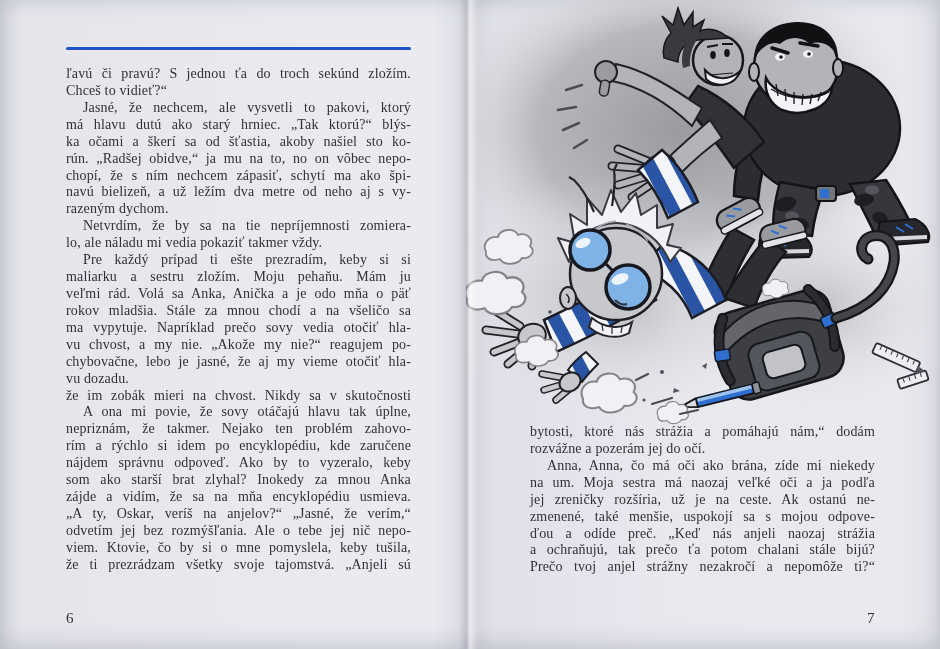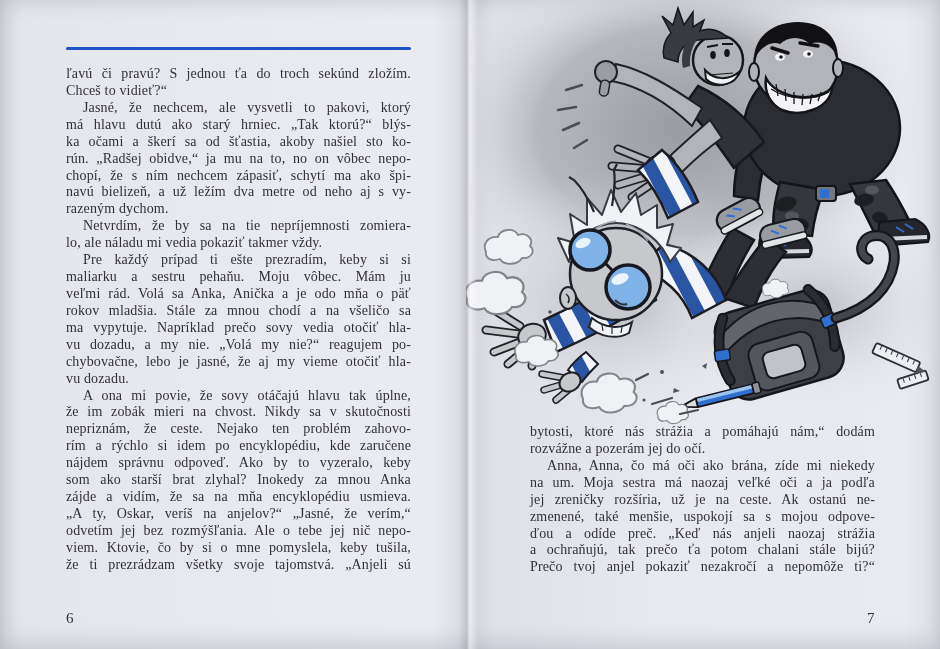--- a/index.html
+++ b/index.html
@@ -63,30 +63,30 @@
         <div class="line ind">Jasné, že nechcem, ale vysvetli to pakovi, ktorý</div>
         <div class="line">má hlavu dutú ako starý hrniec. „Tak ktorú?“ blýs-</div>
         <div class="line">ka očami a škerí sa od šťastia, akoby našiel sto ko-</div>
         <div class="line">rún. „Radšej obidve,“ ja mu na to, no on vôbec nepo-</div>
         <div class="line">chopí, že s ním nechcem zápasiť, schytí ma ako špi-</div>
         <div class="line">navú bielizeň, a už ležím dva metre od neho aj s vy-</div>
         <div class="line end">razeným dychom.</div>
         <div class="line ind">Netvrdím, že by sa na tie nepríjemnosti zomiera-</div>
         <div class="line end">lo, ale náladu mi vedia pokaziť takmer vždy.</div>
         <div class="line ind">Pre každý prípad ti ešte prezradím, keby si si</div>
-        <div class="line">maliarku a sestru pehaňu. Moju vôbec. Mám ju</div>
+        <div class="line">maliarku a sestru zložím. Moju pehaňu. Mám ju</div>
         <div class="line">veľmi rád. Volá sa Anka, Anička a je odo mňa o päť</div>
         <div class="line">rokov mladšia. Stále za mnou chodí a na všeličo sa</div>
         <div class="line">ma vypytuje. Napríklad prečo sovy vedia otočiť hla-</div>
-        <div class="line">vu dozadu, a my nie. „Volá my nie?“ reagujem po-</div>
+        <div class="line">vu chvost, a my nie. „Akože my nie?“ reagujem po-</div>
         <div class="line">chybovačne, lebo je jasné, že aj my vieme otočiť hla-</div>
         <div class="line end">vu dozadu.</div>
+        <div class="line">že im zobák mieri na chvost. Nikdy sa v skutočnosti</div>
         <div class="line ind">A ona mi povie, že sovy otáčajú hlavu tak úplne,</div>
-        <div class="line">že im zobák mieri na chvost. Nikdy sa v skutočnosti</div>
-        <div class="line">nepriznám, že ceste. Nejako ten problém zahovo-</div>
+        <div class="line">nepriznám, že takmer. Nejako ten problém zahovo-</div>
         <div class="line">rím a rýchlo si idem po encyklopédiu, kde zaručene</div>
         <div class="line">nájdem správnu odpoveď. Ako by to vyzeralo, keby</div>
         <div class="line">som ako starší brat zlyhal? Inokedy za mnou Anka</div>
         <div class="line">zájde a vidím, že sa na mňa encyklopédiu usmieva.</div>
         <div class="line">„A ty, Oskar, veríš na anjelov?“ „Jasné, že verím,“</div>
         <div class="line">odvetím jej bez rozmýšľania. Ale o tebe jej nič nepo-</div>
         <div class="line">viem. Ktovie, čo by si o mne pomyslela, keby tušila,</div>
         <div class="line">že ti prezrádzam všetky svoje tajomstvá. „Anjeli sú</div>
       </div>
     <div class="pagenum pn-left">6</div>
@@ -324,19 +324,19 @@
 
     <div class="tb tb-right">
         <div class="line">bytosti, ktoré nás strážia a pomáhajú nám,“ dodám</div>
         <div class="line end">rozvážne a pozerám jej do očí.</div>
         <div class="line ind">Anna, Anna, čo má oči ako brána, zíde mi niekedy</div>
         <div class="line">na um. Moja sestra má naozaj veľké oči a ja podľa</div>
         <div class="line">jej zreničky rozšíria, už je na ceste. Ak ostanú ne-</div>
         <div class="line">zmenené, také menšie, uspokojí sa s mojou odpove-</div>
         <div class="line">ďou a odíde preč. „Keď nás anjeli naozaj strážia</div>
         <div class="line">a ochraňujú, tak prečo ťa potom chalani stále bijú?</div>
-        <div class="line">Prečo tvoj anjel pokaziť nezakročí a nepomôže ti?“</div>
+        <div class="line">Prečo tvoj anjel strážny nezakročí a nepomôže ti?“</div>
       </div>
     <div class="pagenum pn-right">7</div>
   </section>
 
   <div class="spine"></div>
 </div>
 
 </body></html>

